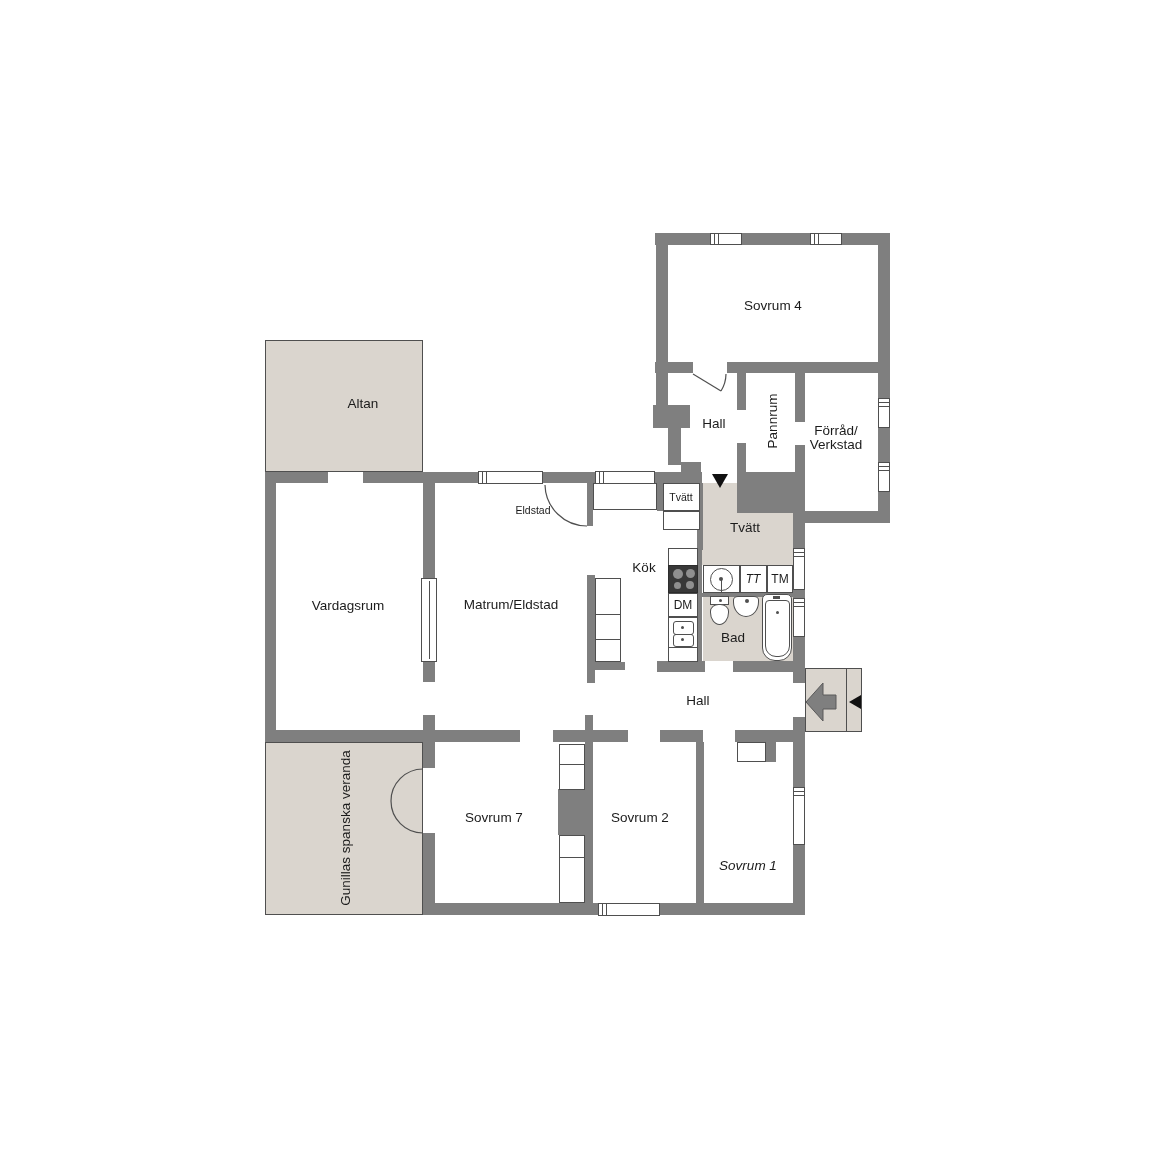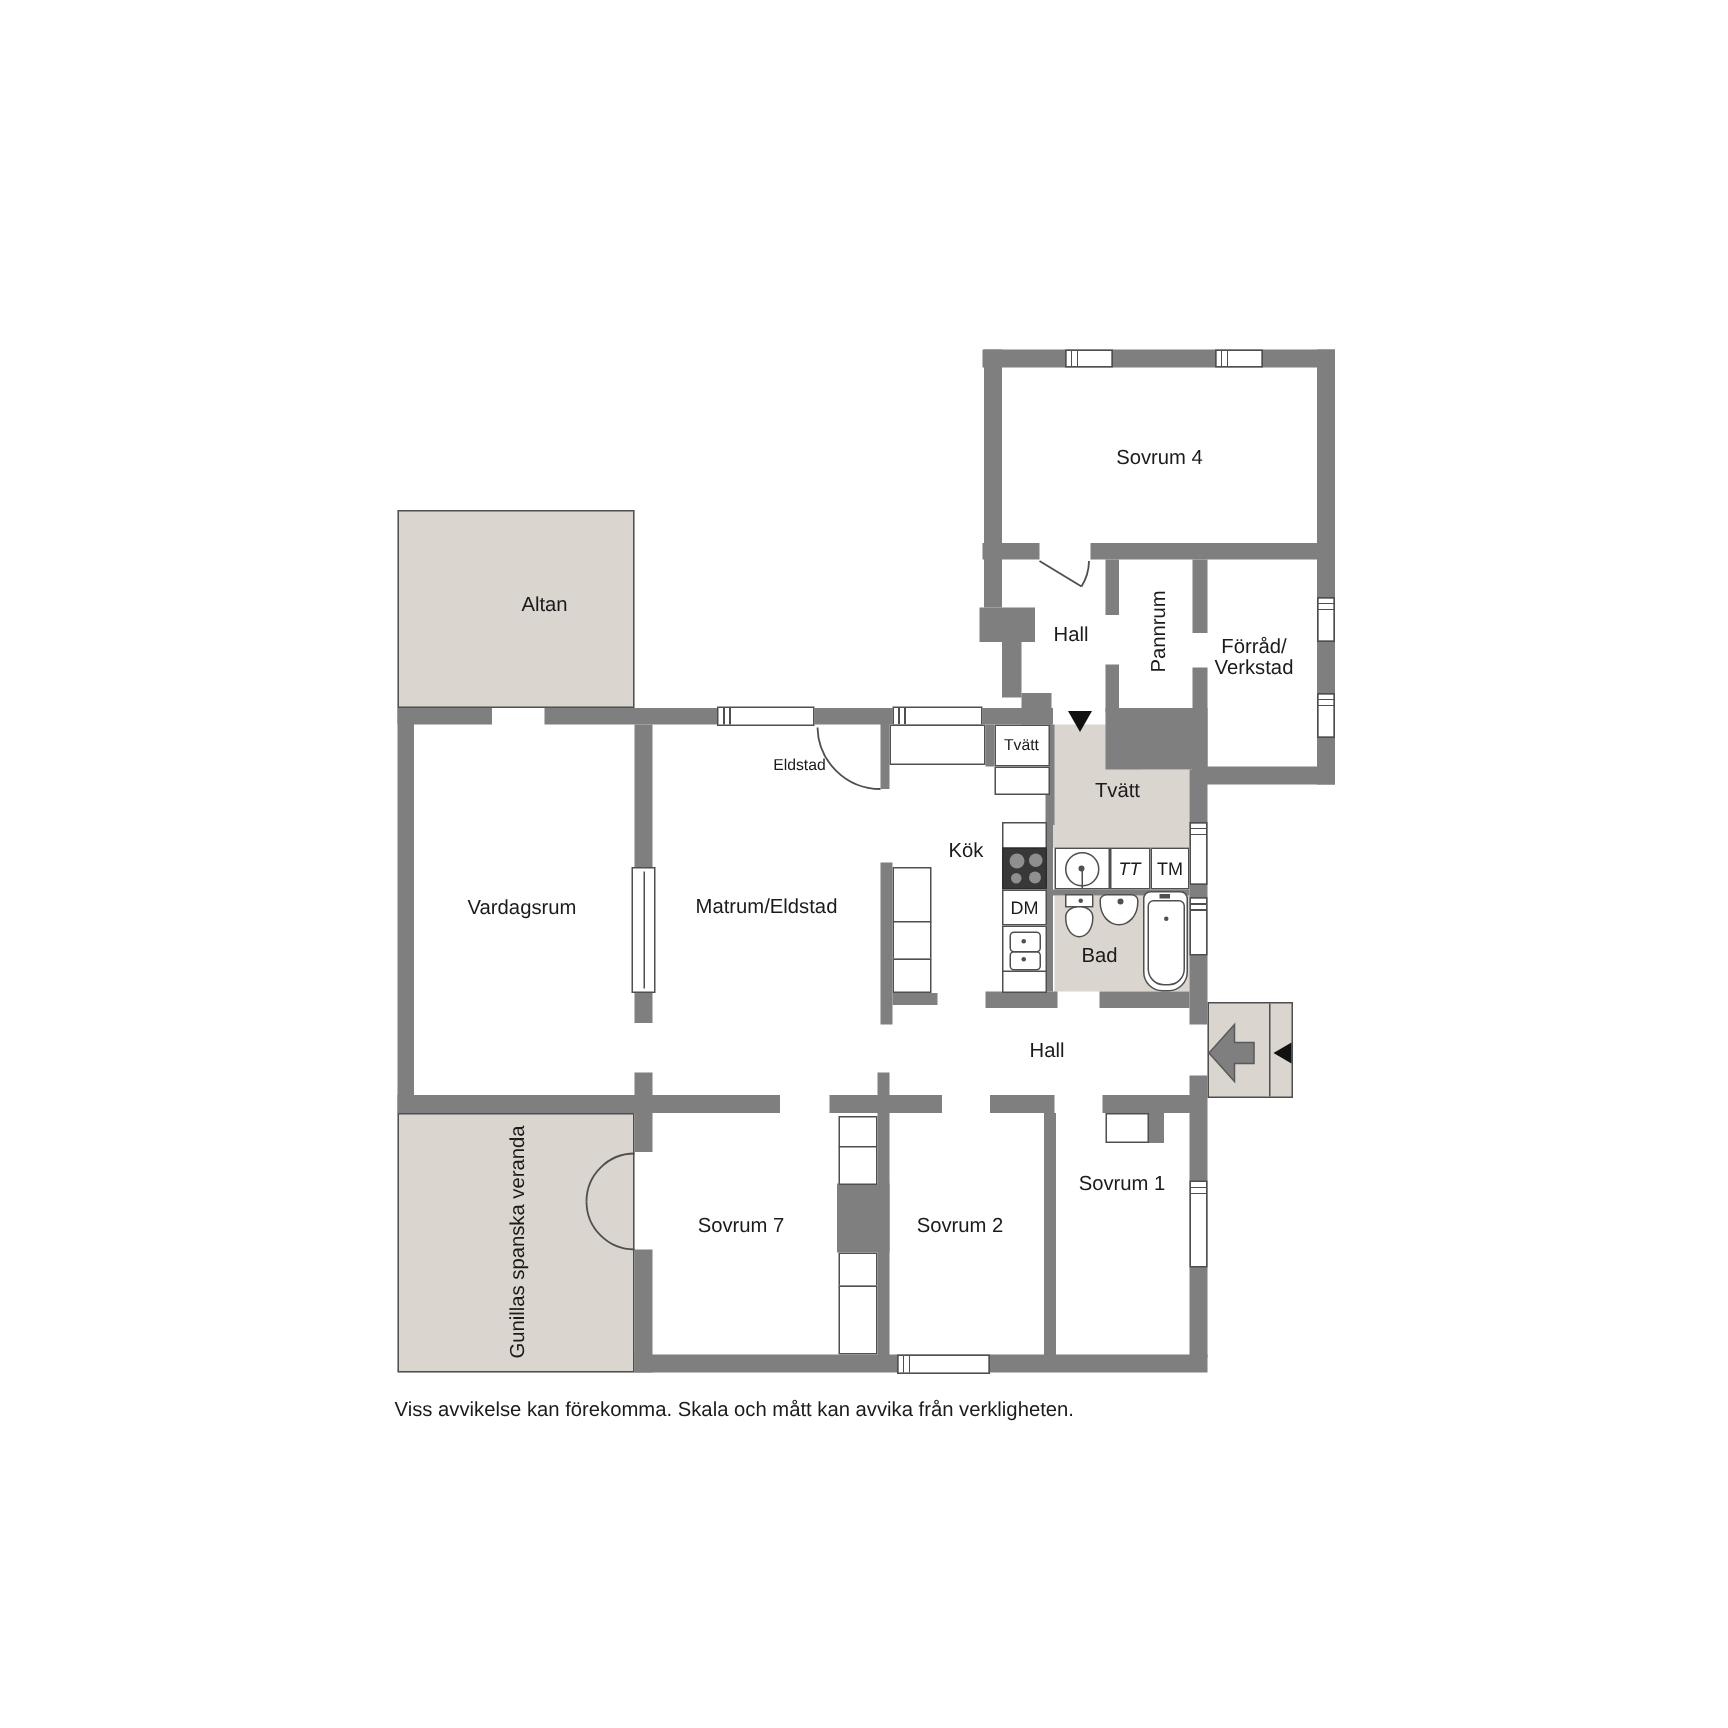--- a/index.html
+++ b/index.html
@@ -183,17 +183,16 @@
   <div class="lbl" style="left:745px;top:527px;">Tvätt</div>
   <div class="lbl md" style="left:753px;top:579px;font-style:italic;">TT</div>
   <div class="lbl md" style="left:780px;top:579px;">TM</div>
   <div class="lbl md" style="left:683px;top:605px;">DM</div>
   <div class="lbl" style="left:733px;top:637px;">Bad</div>
   <div class="lbl" style="left:348px;top:605px;">Vardagsrum</div>
   <div class="lbl" style="left:511px;top:604px;">Matrum/Eldstad</div>
   <div class="lbl" style="left:698px;top:700px;">Hall</div>
   <div class="lbl" style="left:494px;top:817px;">Sovrum 7</div>
   <div class="lbl" style="left:640px;top:817px;">Sovrum 2</div>
-  <div class="lbl" style="left:748px;top:789px;">Sovrum 1</div>
+  <div class="lbl" style="left:748px;top:865px;font-style:italic;">Sovrum 1</div>
   <div class="lbl vert" style="left:345px;top:828px;">Gunillas spanska veranda</div>
 
-  <div class="note" style="left:263px;top:932px;">Viss avvikelse kan förekomma. Skala och mått kan avvika från verkligheten.</div>
 </div>
 
 </body></html>

